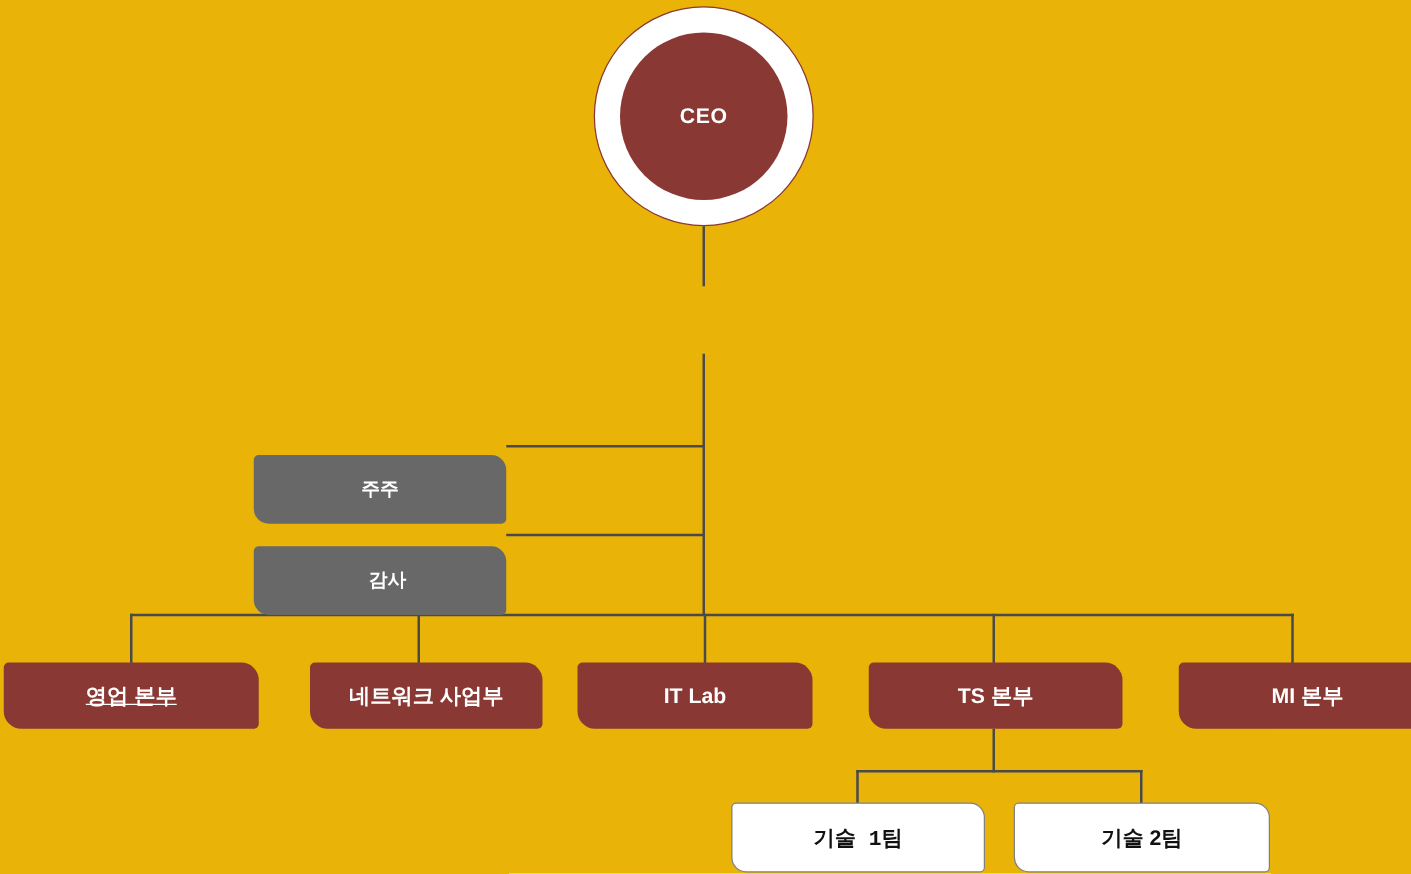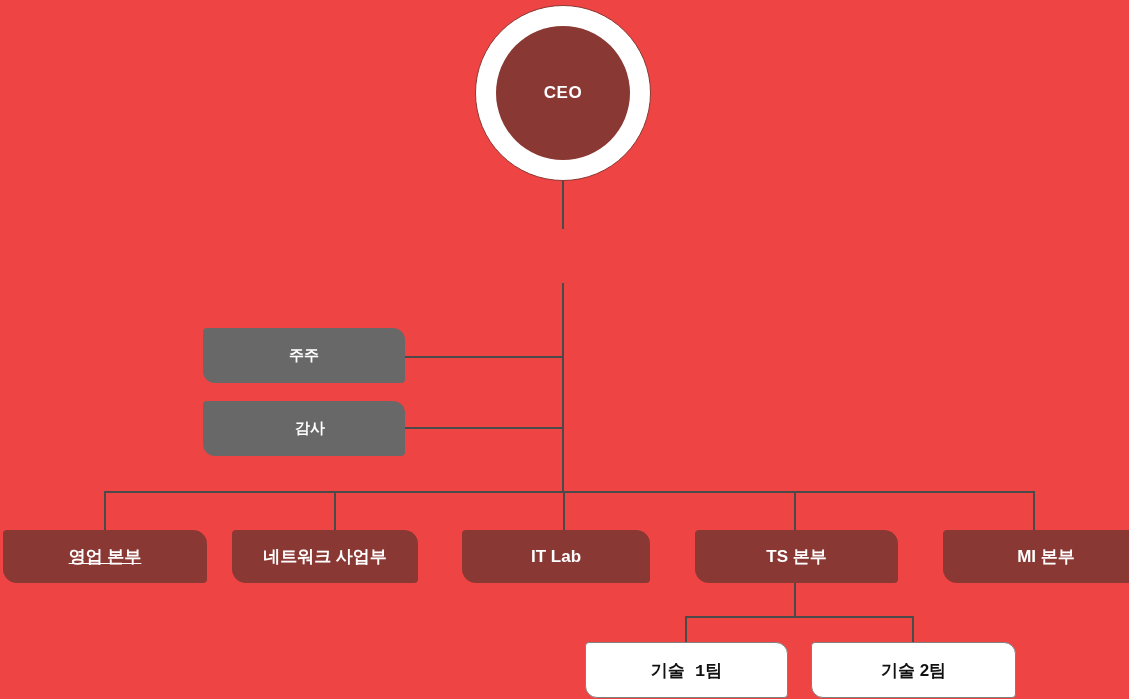--- a/index.html
+++ b/index.html
@@ -1,17 +1,17 @@
 <!DOCTYPE html>
 <html><head>
 <meta charset="utf-8">
 <style>
   html,body{margin:0;padding:0;background:#ffffff;}
   body{font-family:"Liberation Sans","DejaVu Sans",sans-serif;}
-  #canvas{position:relative;width:1129px;height:699px;background:#ef4444;overflow:hidden;}
+  #canvas{position:relative;width:1129px;height:699px;background:#eab308;overflow:hidden;}
 
   
   .line{position:absolute;background:#4a4a4a;}
 
   .l-ceo-coo{left:562px;top:181px;width:2px;height:48px;}
   .l-coo-branch{left:562px;top:283px;width:2px;height:209px;}
   .l-staff1{left:405px;top:356px;width:158px;height:2px;}
   .l-staff2{left:405px;top:427px;width:158px;height:2px;}
   .l-main-h{left:104px;top:491px;width:931px;height:2px;}
   .l-drop1{left:104px;top:491px;width:2px;height:40px;}
@@ -31,28 +31,28 @@
   .ceo-outer{left:475px;top:5px;width:176px;height:176px;border-radius:50%;
              border:1.5px solid #8a3833;background:#ffffff;}
   .ceo-inner{left:496px;top:26px;width:134px;height:134px;border-radius:50%;
              background:#8a3833;color:#ffffff;font-size:17px;letter-spacing:.5px;}
 
   .coo{left:462px;top:228px;width:205px;height:55px;background:#ffffff;
        border:1.5px solid #8a3833;border-radius:4px 12px 4px 12px;
        color:#8a3833;font-size:16px;letter-spacing:.5px;}
 
   .staff{width:202px;height:55px;left:203px;background:#686868;color:#ffffff;
-         font-size:15px;border-radius:4px 12px 4px 12px;}
+         font-size:15px;border-radius:4px 12px 4px 12px;margin-top:36px;}
   .staff-1{top:328px;}
   .staff-2{top:401px;padding-left:12px;}
 
   .dept{top:530px;height:53px;background:#8a3833;color:#ffffff;font-size:17px;
         border-radius:4px 14px 4px 14px;}
   .dept-1{left:3px;width:204px;text-decoration:underline;}
-  .dept-2{left:232px;width:186px;}
+  .dept-2{left:248px;width:186px;}
   .dept-3{left:462px;width:188px;}
   .dept-4{left:695px;width:203px;}
   .dept-5{left:943px;width:206px;}
 
   .team{top:642px;height:56px;background:#ffffff;border:1.5px solid #808080;
         border-radius:4px 12px 4px 12px;color:#111111;font-size:17px;}
   .team-1{left:585px;width:203px;font-family:Liberation Mono, monospace;}
   .team-2{left:811px;width:205px;}
 </style>
 </head>

